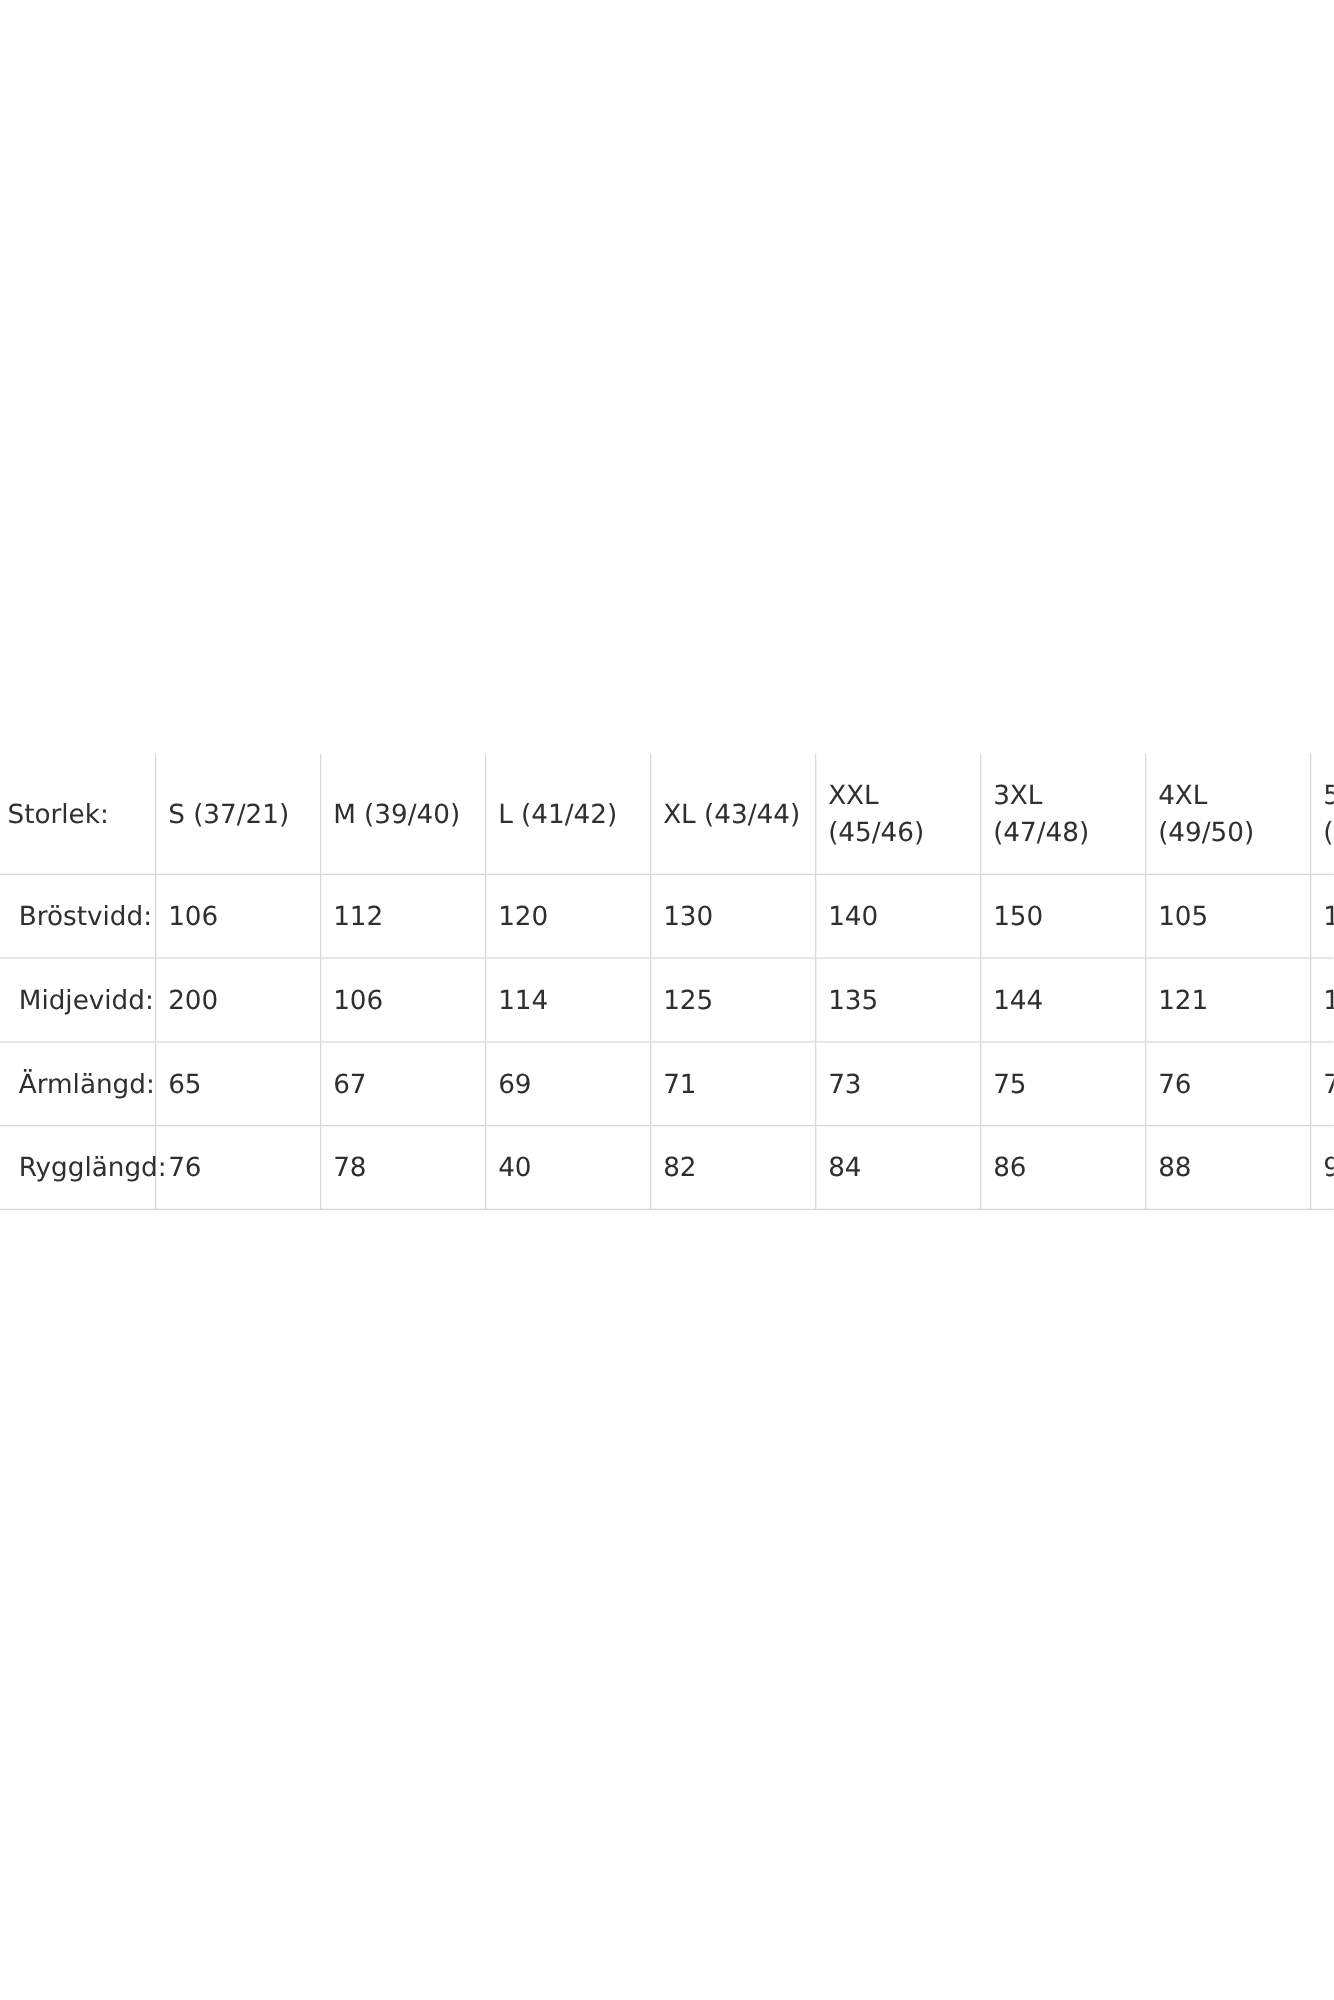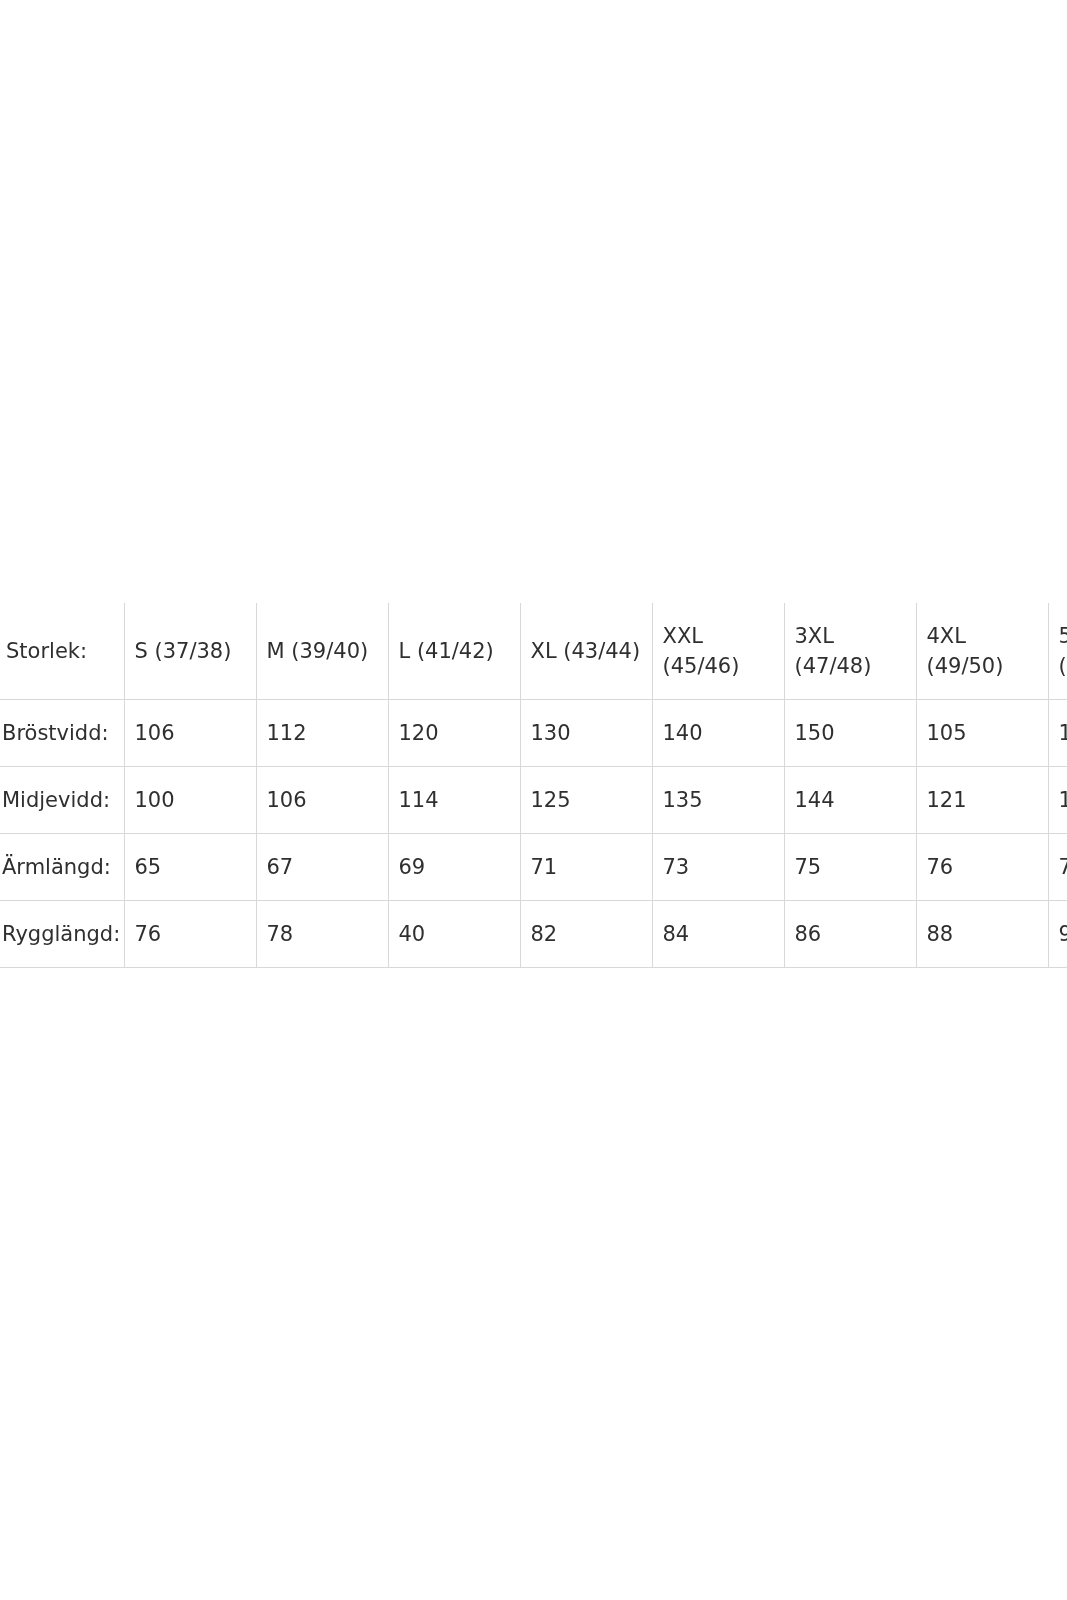--- a/index.html
+++ b/index.html
@@ -60,21 +60,21 @@
     height: 72px;
     vertical-align: middle;
     border-bottom: 1px solid #d8d8d8;
   }
 
   table.size-table thead th.head-label {
     padding-left: 6px;
   }
 
   table.size-table tbody th.row-label {
-    padding-left: 2px;
+    padding-left: 15px;
     color: #2f2f2f;
     margin-left: 40px;
   }
 
   table.size-table tbody tr td,
   table.size-table tbody tr th {
     height: 42px;
   }
 
   
@@ -97,21 +97,21 @@
         <col class="c-data">
         <col class="c-data">
         <col class="c-data">
         <col class="c-data">
         <col class="c-data">
         <col class="c-data">
       </colgroup>
       <thead>
         <tr>
           <th class="head-label">Storlek:</th>
-          <th>S (37/38)</th>
+          <th>S (37/21)</th>
           <th>M (39/40)</th>
           <th>L (41/42)</th>
           <th>XL (43/44)</th>
           <th>XXL (45/46)</th>
           <th>3XL (47/48)</th>
           <th>4XL (49/50)</th>
           <th>5XL (51/52)</th>
         </tr>
       </thead>
       <tbody>
@@ -121,21 +121,21 @@
           <td>112</td>
           <td>120</td>
           <td>130</td>
           <td>140</td>
           <td>150</td>
           <td>105</td>
           <td>162</td>
         </tr>
         <tr>
           <th class="row-label">Midjevidd:</th>
-          <td>100</td>
+          <td>200</td>
           <td>106</td>
           <td>114</td>
           <td>125</td>
           <td>135</td>
           <td>144</td>
           <td>121</td>
           <td>160</td>
         </tr>
         <tr>
           <th class="row-label">Ärmlängd:</th>

